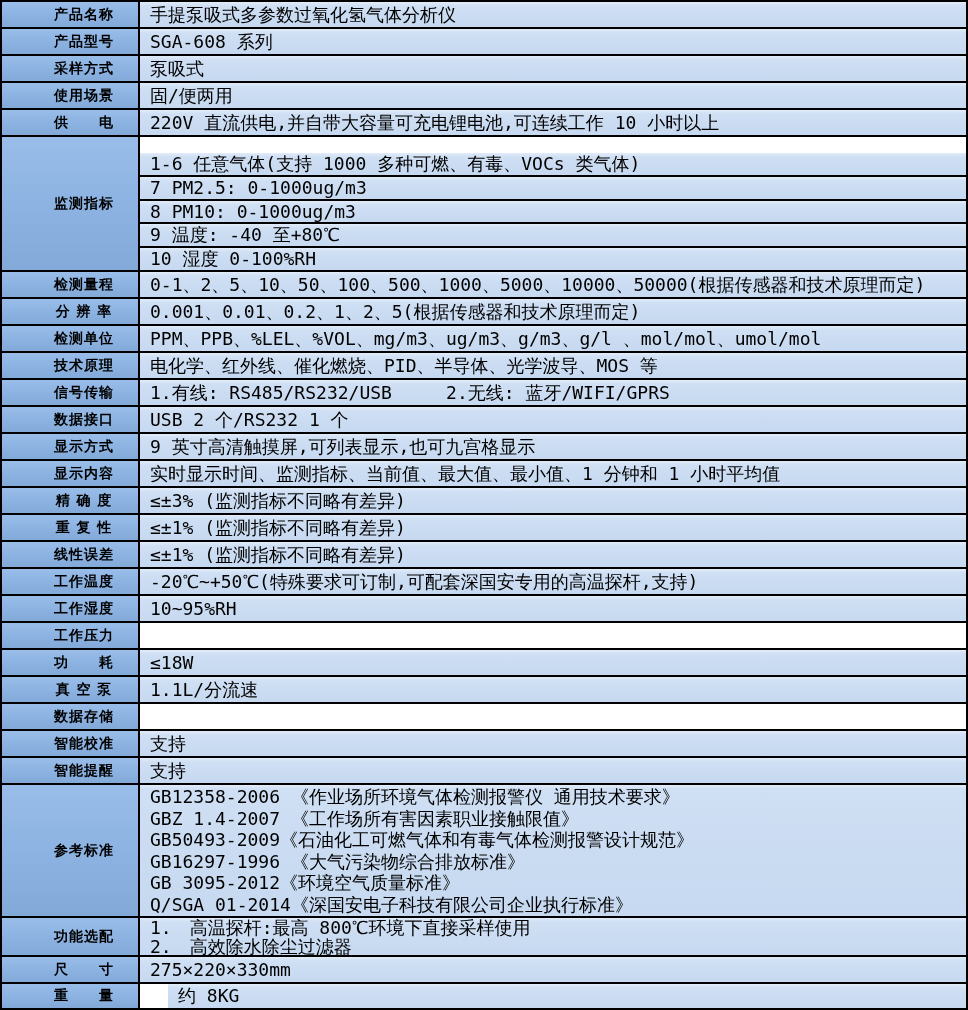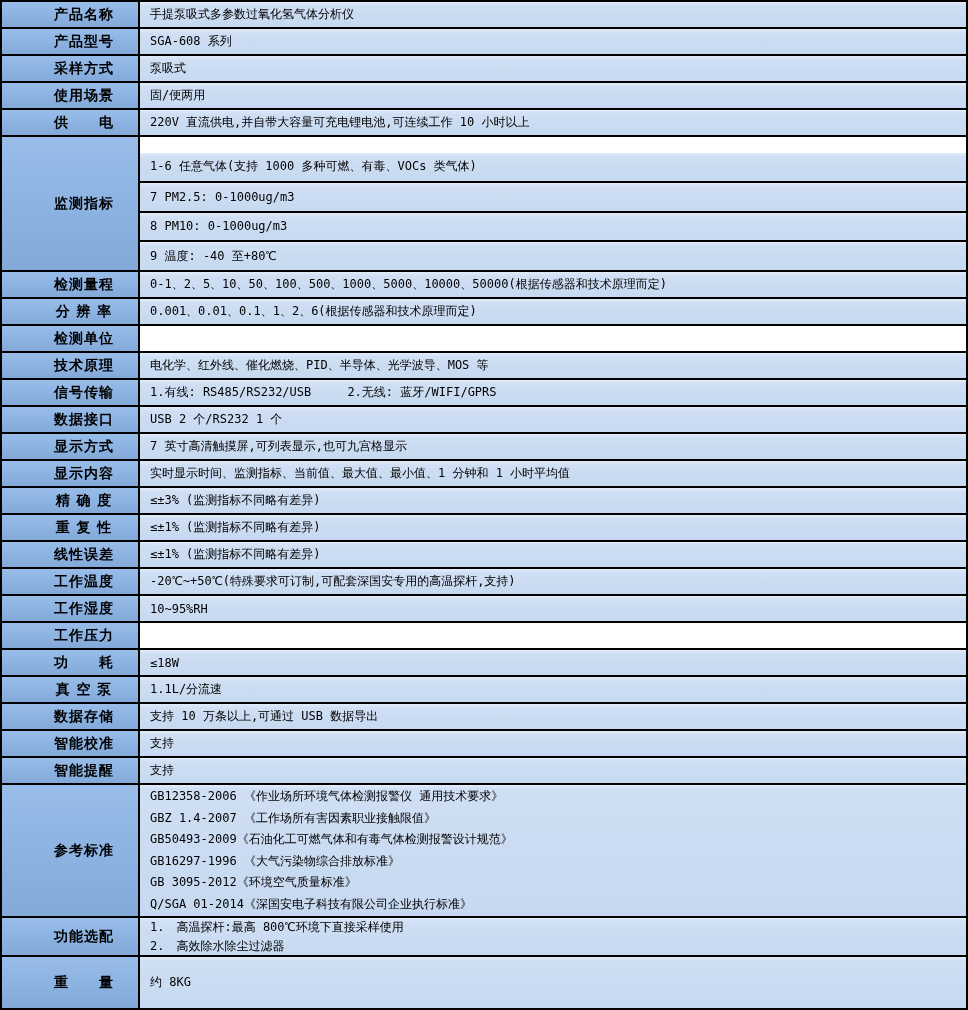--- a/index.html
+++ b/index.html
@@ -7,36 +7,36 @@
     width:968px;height:1010px;box-sizing:border-box;
     border:2px solid #000;
     display:flex;flex-direction:column;
     font-family:"DejaVu Sans","Liberation Sans",sans-serif;
     color:#000;
   }
   .row{display:flex;flex:none;border-bottom:2px solid #000;box-sizing:border-box;height:27px;}
   .row.h-group{height:135px;}
   .row.h-std{height:133px;}
   .row.h-opt{height:39px;}
-  .row.last{border-bottom:none;flex:1;}
+  .row.last{border-bottom:none;flex:1;gap:28px;}
   .lbl{
     width:138px;flex:none;box-sizing:border-box;
     border-right:2px solid #000;
     background:linear-gradient(180deg,#9abde9 0%,#8db4e2 45%,#82a9d8 100%);
     display:flex;align-items:center;justify-content:center;
     font-weight:bold;font-size:14px;letter-spacing:1px;
     white-space:pre;
     padding-left:28px;
   }
   .val{
     flex:1;box-sizing:border-box;min-width:0;
     background:linear-gradient(180deg,#e2ecf9 0px,#cfdff4 4px,#c6d9f0 100%);
     display:flex;align-items:center;
     padding:0 10px;
-    font-size:12px;
+    font-size:18px;
     font-family:"DejaVu Sans Mono","Liberation Mono",monospace;
     white-space:pre;overflow:hidden;
   }
   .vals{flex:1;display:flex;flex-direction:column;min-width:0;margin-top:16px;}
   .vals .val{flex:1;border-bottom:2px solid #000;}
   .vals .val:last-child{border-bottom:none;}
   .val.multi{flex-direction:column;align-items:flex-start;justify-content:center;}
   .val.multi .line{line-height:21.5px;}
   .val.multi .line.opt{line-height:19px;}
 </style>
@@ -66,49 +66,51 @@
     <div class="val">220V 直流供电,并自带大容量可充电锂电池,可连续工作 10 小时以上</div>
   </div>
 
   <div class="row h-group">
     <div class="lbl">监测指标</div>
     <div class="vals">
       <div class="val">1-6 任意气体(支持 1000 多种可燃、有毒、VOCs 类气体)</div>
       <div class="val">7 PM2.5: 0-1000ug/m3</div>
       <div class="val">8 PM10: 0-1000ug/m3</div>
       <div class="val">9 温度: -40 至+80℃</div>
+      <div class="val">10 湿度 0-100%RH</div>
     </div>
   </div>
 
   <div class="row">
     <div class="lbl">检测量程</div>
     <div class="val">0-1、2、5、10、50、100、500、1000、5000、10000、50000(根据传感器和技术原理而定)</div>
   </div>
   <div class="row">
     <div class="lbl">分 辨 率</div>
-    <div class="val">0.001、0.01、0.1、1、2、6(根据传感器和技术原理而定)</div>
+    <div class="val">0.001、0.01、0.2、1、2、5(根据传感器和技术原理而定)</div>
   </div>
   <div class="row">
     <div class="lbl">检测单位</div>
+    <div class="val">PPM、PPB、%LEL、%VOL、mg/m3、ug/m3、g/m3、g/l 、mol/mol、umol/mol</div>
   </div>
   <div class="row">
     <div class="lbl">技术原理</div>
     <div class="val">电化学、红外线、催化燃烧、PID、半导体、光学波导、MOS 等</div>
   </div>
   <div class="row">
     <div class="lbl">信号传输</div>
     <div class="val">1.有线: RS485/RS232/USB     2.无线: 蓝牙/WIFI/GPRS</div>
   </div>
   <div class="row">
     <div class="lbl">数据接口</div>
     <div class="val">USB 2 个/RS232 1 个</div>
   </div>
   <div class="row">
     <div class="lbl">显示方式</div>
-    <div class="val">7 英寸高清触摸屏,可列表显示,也可九宫格显示</div>
+    <div class="val">9 英寸高清触摸屏,可列表显示,也可九宫格显示</div>
   </div>
   <div class="row">
     <div class="lbl">显示内容</div>
     <div class="val">实时显示时间、监测指标、当前值、最大值、最小值、1 分钟和 1 小时平均值</div>
   </div>
   <div class="row">
     <div class="lbl">精 确 度</div>
     <div class="val">≤±3% (监测指标不同略有差异)</div>
   </div>
   <div class="row">
@@ -133,21 +135,20 @@
   <div class="row">
     <div class="lbl">功　　耗</div>
     <div class="val">≤18W</div>
   </div>
   <div class="row">
     <div class="lbl">真 空 泵</div>
     <div class="val">1.1L/分流速</div>
   </div>
   <div class="row">
     <div class="lbl">数据存储</div>
-    <div class="val">支持 10 万条以上,可通过 USB 数据导出</div>
   </div>
   <div class="row">
     <div class="lbl">智能校准</div>
     <div class="val">支持</div>
   </div>
   <div class="row">
     <div class="lbl">智能提醒</div>
     <div class="val">支持</div>
   </div>
 
@@ -164,18 +165,22 @@
   </div>
 
   <div class="row h-opt">
     <div class="lbl">功能选配</div>
     <div class="val multi">
       <div class="line opt">1.　高温探杆:最高 800℃环境下直接采样使用</div>
       <div class="line opt">2.　高效除水除尘过滤器</div>
     </div>
   </div>
 
+  <div class="row">
+    <div class="lbl">尺　　寸</div>
+    <div class="val">275×220×330mm</div>
+  </div>
   <div class="row last">
     <div class="lbl">重　　量</div>
     <div class="val">约 8KG</div>
   </div>
 
 </div>
 
 </body></html>

